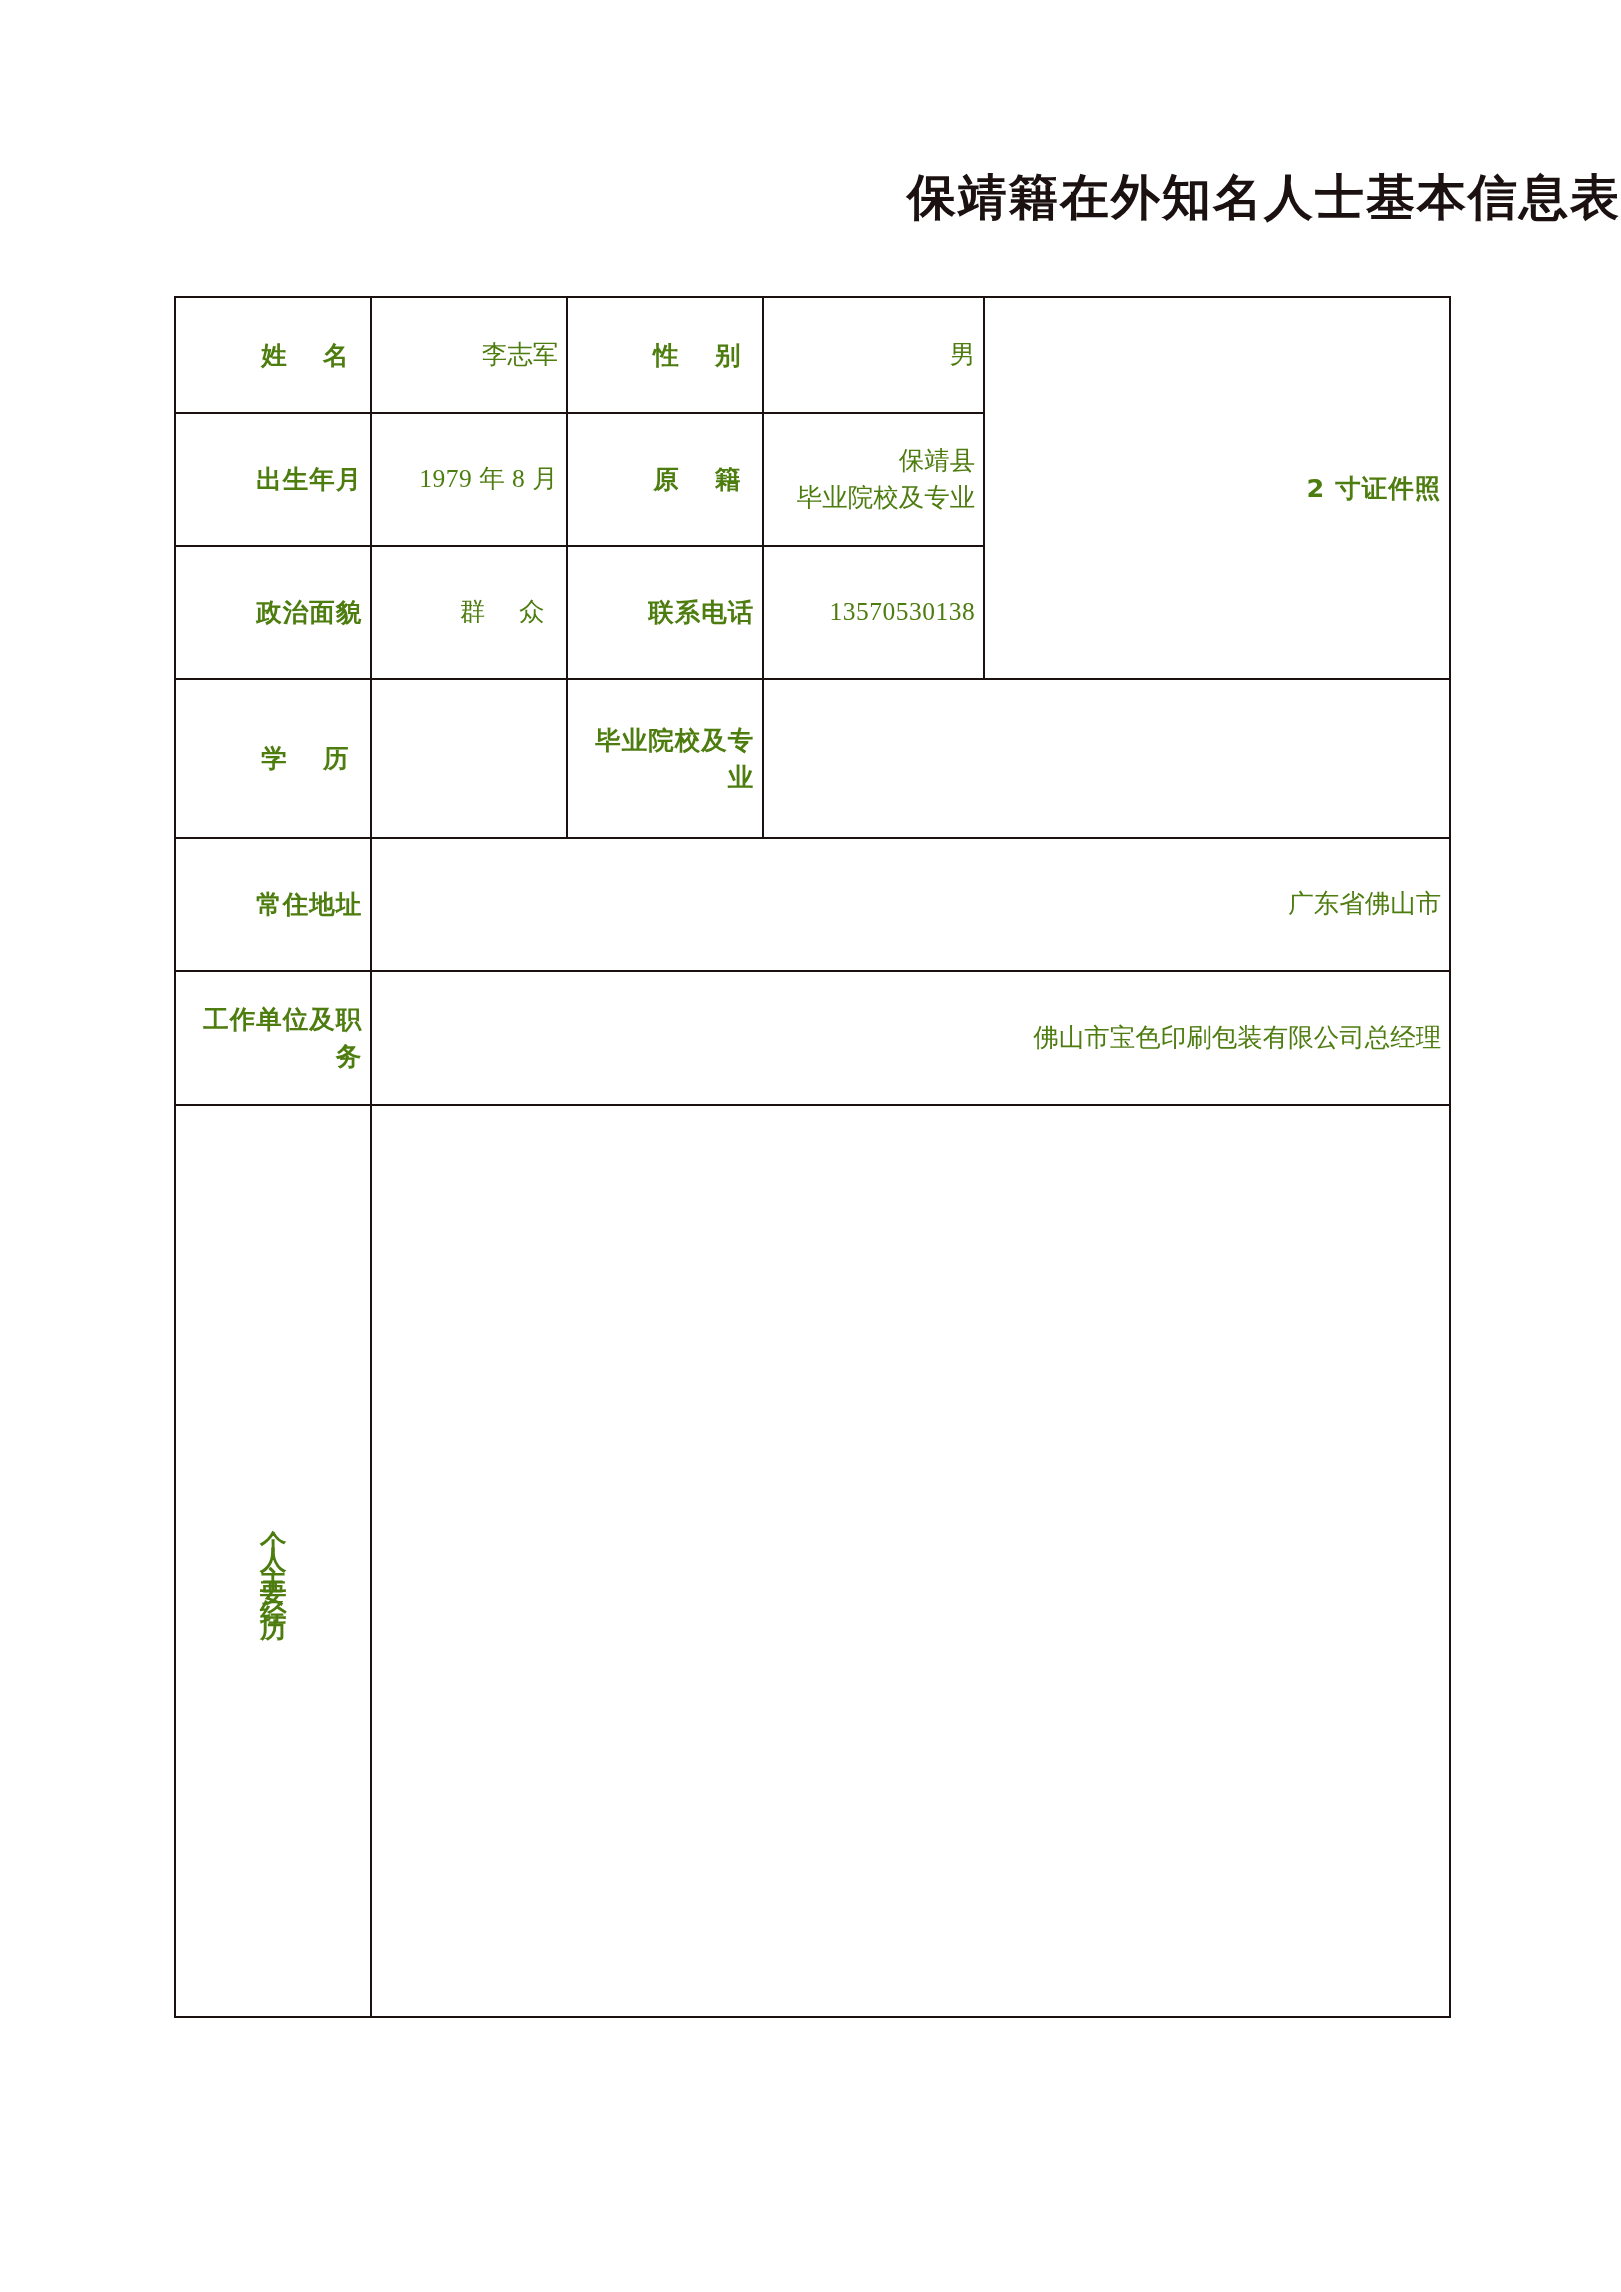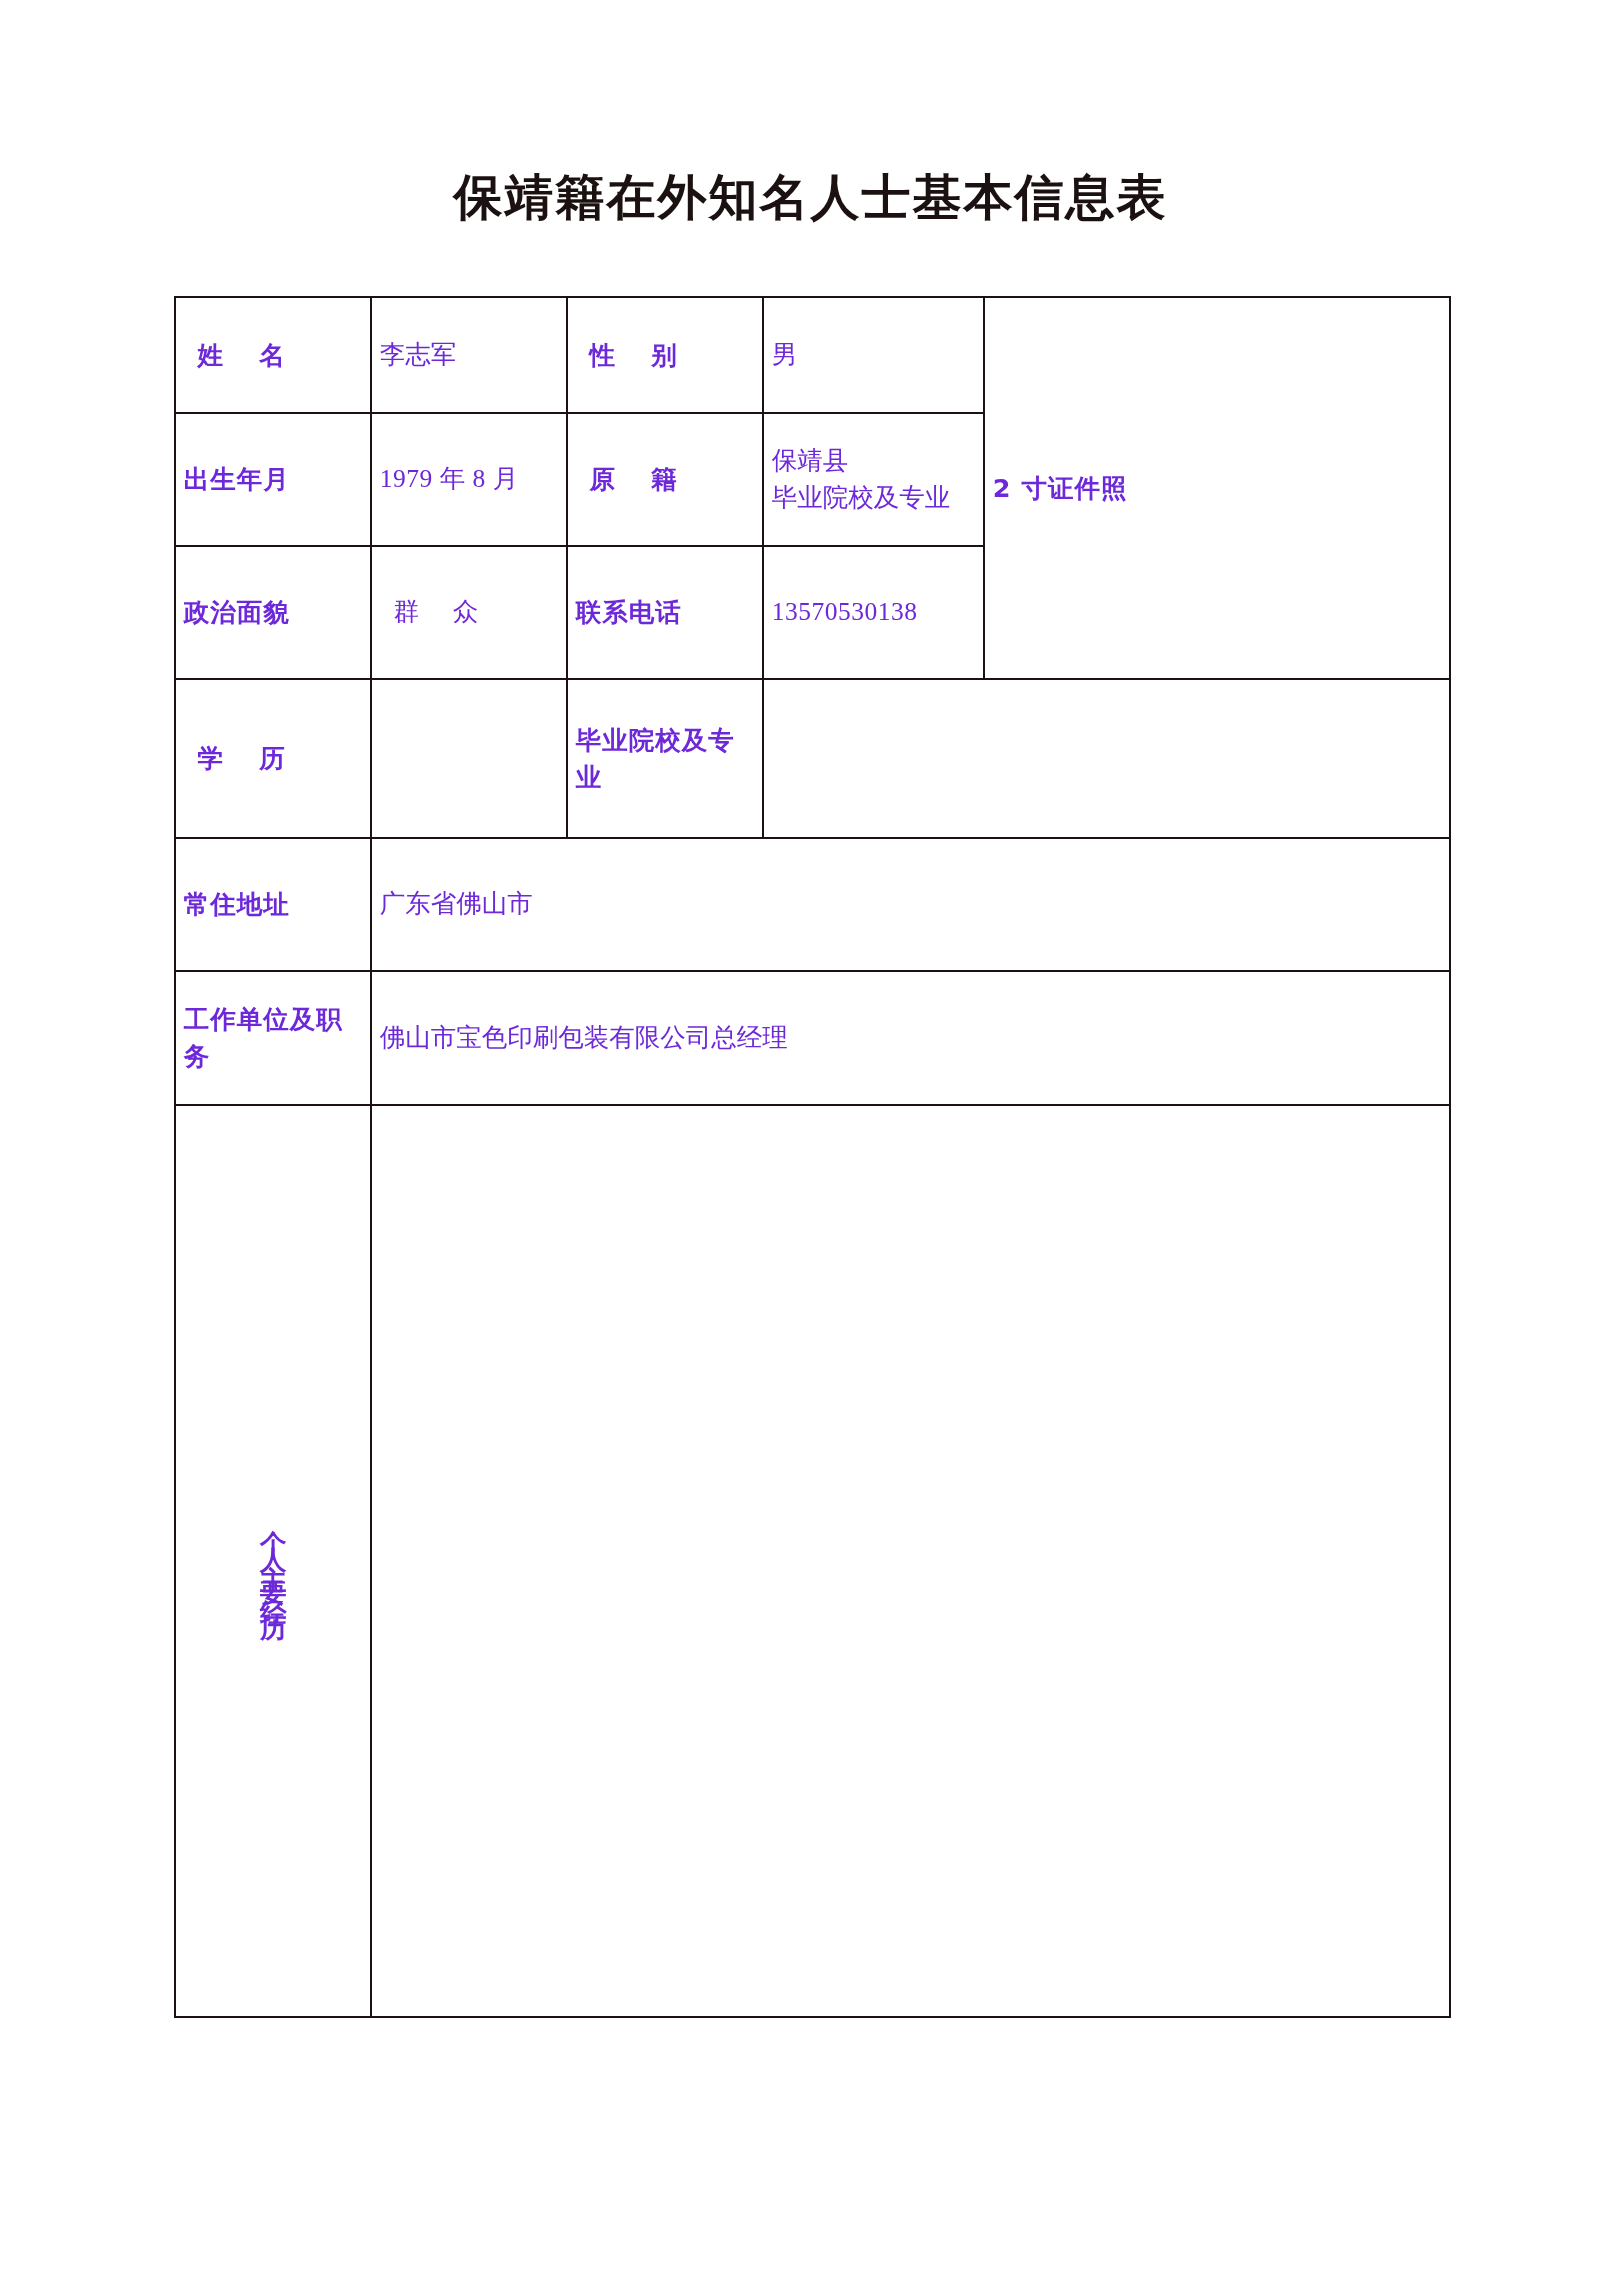--- a/index.html
+++ b/index.html
@@ -22,46 +22,46 @@
     background: #ffffff;
     box-sizing: border-box;
   }
 
   
   .doc-title {
     position: absolute;
     left: 0;
     top: 165px;
     width: 1621px;
-    text-align: center;
+    text-align: right;
     font-family: "DejaVu Serif", "Liberation Serif", serif;
     font-weight: 700;
     font-size: 49px;
     letter-spacing: 2px;
     color: #1a1110;
     white-space: nowrap;
   }
 
   
   .form-table {
     position: absolute;
     left: 174px;
     top: 296px;
     width: 1274px;
     border-collapse: collapse;
     table-layout: fixed;
   }
   .form-table td {
     border: 2px solid #1a1110;
     padding: 0 7.8px;
-    text-align: left;
+    text-align: right;
     vertical-align: middle;
     font-size: 25.5px;
     line-height: 1.45;
-    color: #6d28d9;
+    color: #4d7c0f;
     overflow: hidden;
   }
 
   
   .lbl {
     font-family: "DejaVu Sans", "Liberation Sans", sans-serif;
     font-weight: 700;
     font-size: 26.5px;
     letter-spacing: 1px;
   }

